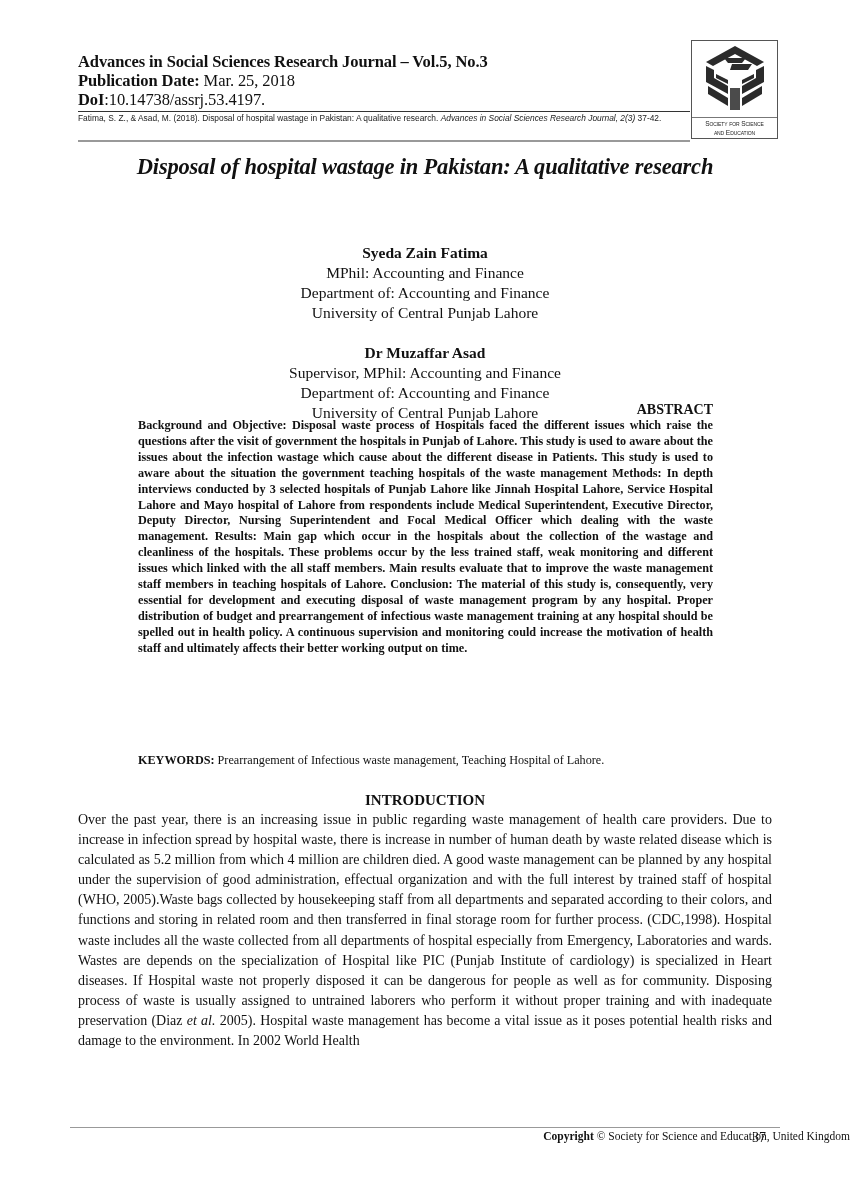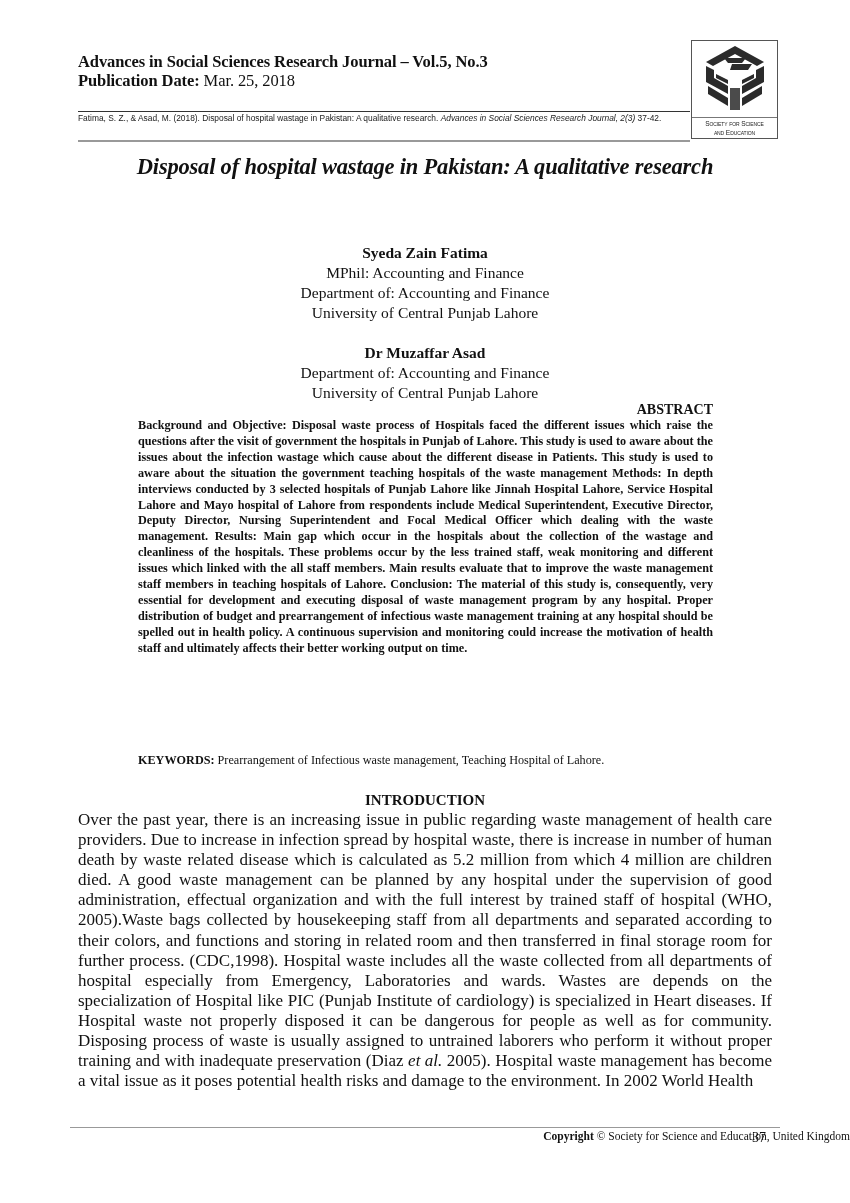--- a/index.html
+++ b/index.html
@@ -23,34 +23,35 @@
   #author1 { top: 202px; }
   #author2 { top: 302px; }
 
   #abstract { position: absolute; left: 138px; top: 402px; width: 575px; font-family: "Liberation Serif", serif; }
   #abstract-heading { text-align: right; font-weight: bold; font-size: 14px; line-height: 16px; }
   #abstract-body { font-weight: bold; font-size: 12.2px; line-height: 15.9px; text-align: justify; margin: 0; }
   #keywords { position: absolute; left: 138px; top: 752px; width: 600px; font-family: "Liberation Serif", serif; font-size: 12.2px; line-height: 16px; }
   #keywords b { font-weight: bold; }
 
   #intro-heading { position: absolute; left: 0; width: 850px; top: 792px; text-align: center; font-family: "Liberation Serif", serif; font-weight: bold; font-size: 15px; }
-  #intro-body { position: absolute; left: 78px; top: 810px; width: 694px; font-family: "Liberation Serif", serif; font-size: 17px; line-height: 20.1px; text-align: justify; margin: 0; }
+  #intro-body { position: absolute; left: 78px; top: 810px; width: 694px; font-family: "Liberation Serif", serif; font-size: 14px; line-height: 20.1px; text-align: justify; margin: 0; }
   #intro-body i { font-style: italic; }
 
   .footer-rule { position: absolute; left: 70px; top: 1127px; width: 710px; height: 1px; background: #999; }
   #footer-copy { position: absolute; left: 0; width: 850px; top: 1130px; text-align: right; font-family: "Liberation Serif", serif; font-size: 11.5px; }
   #footer-copy b { font-weight: bold; }
   #page-number { position: absolute; left: 752px; top: 1130px; font-family: "Liberation Serif", serif; font-size: 14px; }
 </style>
 </head>
 <body>
 
 <div id="header">
   <div class="hdr-line"><b>Advances in Social Sciences Research Journal – Vol.5, No.3</b></div>
   <div class="hdr-line"><b>Publication Date:</b><span> Mar. 25, 2018</span></div>
+  <div class="hdr-line"><b>DoI</b><span>:10.14738/assrj.53.4197.</span></div>
 </div>
 <div class="rule1"></div>
 <div id="citation"><span>Fatima, S. Z., &amp; Asad, M. (2018). Disposal of hospital wastage in Pakistan: A qualitative research. </span><i>Advances in Social Sciences Research Journal, 2(3)</i><span> 37-42.</span></div>
 <div class="rule2"></div>
 
 <div id="logo-box">
   <svg width="66" height="68" viewBox="0 0 66 68">
     <g fill="#2b2b2b">
 
       <path d="M33 2 L62 18 L55 22 L33 10 L11 22 L4 18 Z"></path>
@@ -74,20 +75,21 @@
 <div id="title">Disposal of hospital wastage in Pakistan: A qualitative research</div>
 
 <div id="author1" class="author-block">
   <div class="name">Syeda Zain Fatima</div>
   <div>MPhil: Accounting and Finance</div>
   <div>Department of: Accounting and Finance</div>
   <div>University of Central Punjab Lahore</div>
 </div>
 <div id="author2" class="author-block">
   <div class="name">Dr Muzaffar Asad</div>
+  <div>Supervisor, MPhil: Accounting and Finance</div>
   <div>Department of: Accounting and Finance</div>
   <div>University of Central Punjab Lahore</div>
 </div>
 
 <div id="abstract">
   <div id="abstract-heading">ABSTRACT</div>
   <p id="abstract-body">Background and Objective: Disposal waste process of Hospitals faced the different issues which raise the questions after the visit of government the hospitals in Punjab of Lahore. This study is used to aware about the issues about the infection wastage which cause about the different disease in Patients. This study is used to aware about the situation the government teaching hospitals of the waste management Methods: In depth interviews conducted by 3 selected hospitals of Punjab Lahore like Jinnah Hospital Lahore, Service Hospital Lahore and Mayo hospital of Lahore from respondents include Medical Superintendent, Executive Director, Deputy Director, Nursing Superintendent and Focal Medical Officer which dealing with the waste management. Results: Main gap which occur in the hospitals about the collection of the wastage and cleanliness of the hospitals. These problems occur by the less trained staff, weak monitoring and different issues which linked with the all staff members. Main results evaluate that to improve the waste management staff members in teaching hospitals of Lahore. Conclusion: The material of this study is, consequently, very essential for development and executing disposal of waste management program by any hospital. Proper distribution of budget and prearrangement of infectious waste management training at any hospital should be spelled out in health policy. A continuous supervision and monitoring could increase the motivation of health staff and ultimately affects their better working output on time.</p>
 </div>
 
 <div id="keywords"><b>KEYWORDS:</b><span> Prearrangement of Infectious waste management, Teaching Hospital of Lahore.</span></div>

